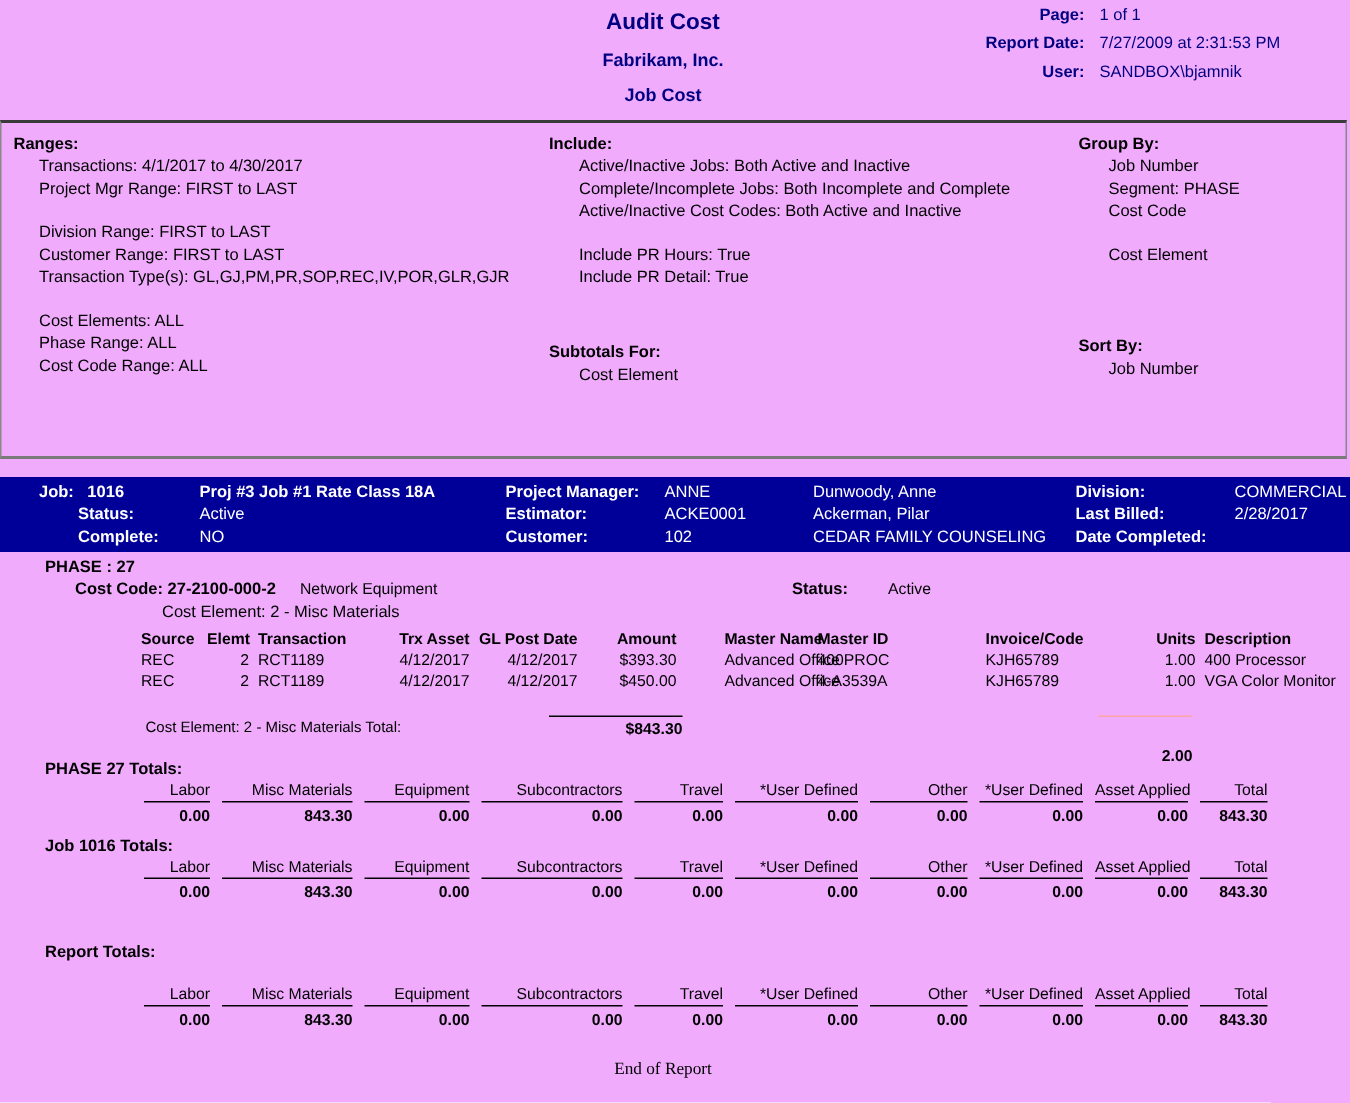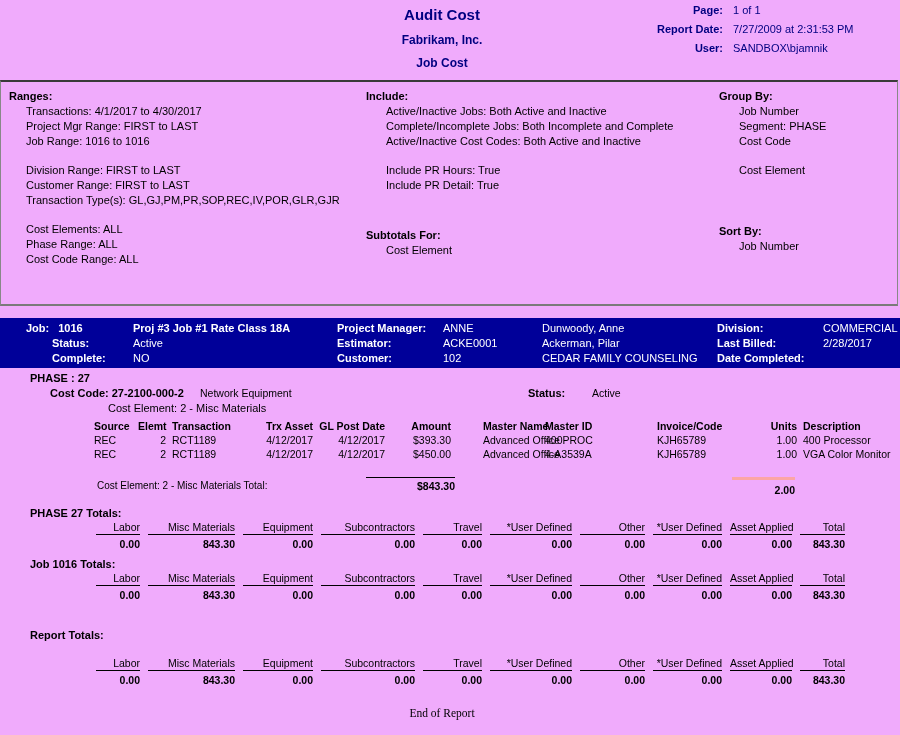--- a/index.html
+++ b/index.html
@@ -70,22 +70,22 @@
   .ch{text-align:left;}
   .ci{text-align:left;}
   .cj{text-align:right;}
   .ck{text-align:left;padding-left:6px;}
 
   
   .ce-total-row{position:absolute;left:0;top:477px;width:900px;height:20px;}
   .cet-label{position:absolute;left:97px;top:3px;font-size:10px;}
   .cet-amount{position:absolute;left:366px;width:89px;text-align:right;border-top:1px solid #000;
               padding-top:2px;font-weight:bold;font-size:10.5px;}
-  .cet-units{position:absolute;left:732px;width:63px;text-align:right;border-top:3px solid #fca5a5;
-             padding-top:4px;font-weight:bold;font-size:10.5px;}
+  .cet-units{position:absolute;left:732px;width:63px;text-align:right;border-top:1px solid #fca5a5;
+             padding-top:20px;font-weight:bold;font-size:10.5px;}
 
   
   .totals-section{position:absolute;left:0;width:900px;}
   .ts-phase{top:506px;}
   .ts-job{top:557px;}
   .ts-report{top:628px;}
   .totals-title{margin-left:30px;font-weight:bold;line-height:14px;}
   .totals-row{display:flex;margin-left:88px;font-size:10.5px;white-space:nowrap;}
   .totals-row.hdrrow{margin-top:1px;}
   .ts-report .totals-row.hdrrow{margin-top:15px;}
@@ -115,21 +115,20 @@
     <div class="tr-value">7/27/2009 at 2:31:53 PM</div>
     <div class="tr-label">User:</div>
     <div class="tr-value">SANDBOX\bjamnik</div>
   </div>
 
   <div class="params-box">
     <div class="pblock p-ranges">
       <div class="p-title">Ranges:</div>
       <div class="p-line">Transactions: 4/1/2017 to 4/30/2017</div>
       <div class="p-line">Project Mgr Range: FIRST to LAST</div>
-      <div class="p-line">Job Range: 1016 to 1016</div>
       <div class="p-gap"></div>
       <div class="p-line">Division Range: FIRST to LAST</div>
       <div class="p-line">Customer Range: FIRST to LAST</div>
       <div class="p-line">Transaction Type(s): GL,GJ,PM,PR,SOP,REC,IV,POR,GLR,GJR</div>
       <div class="p-gap"></div>
       <div class="p-line">Cost Elements: ALL</div>
       <div class="p-line">Phase Range: ALL</div>
       <div class="p-line">Cost Code Range: ALL</div>
     </div>
     <div class="pblock p-include">

